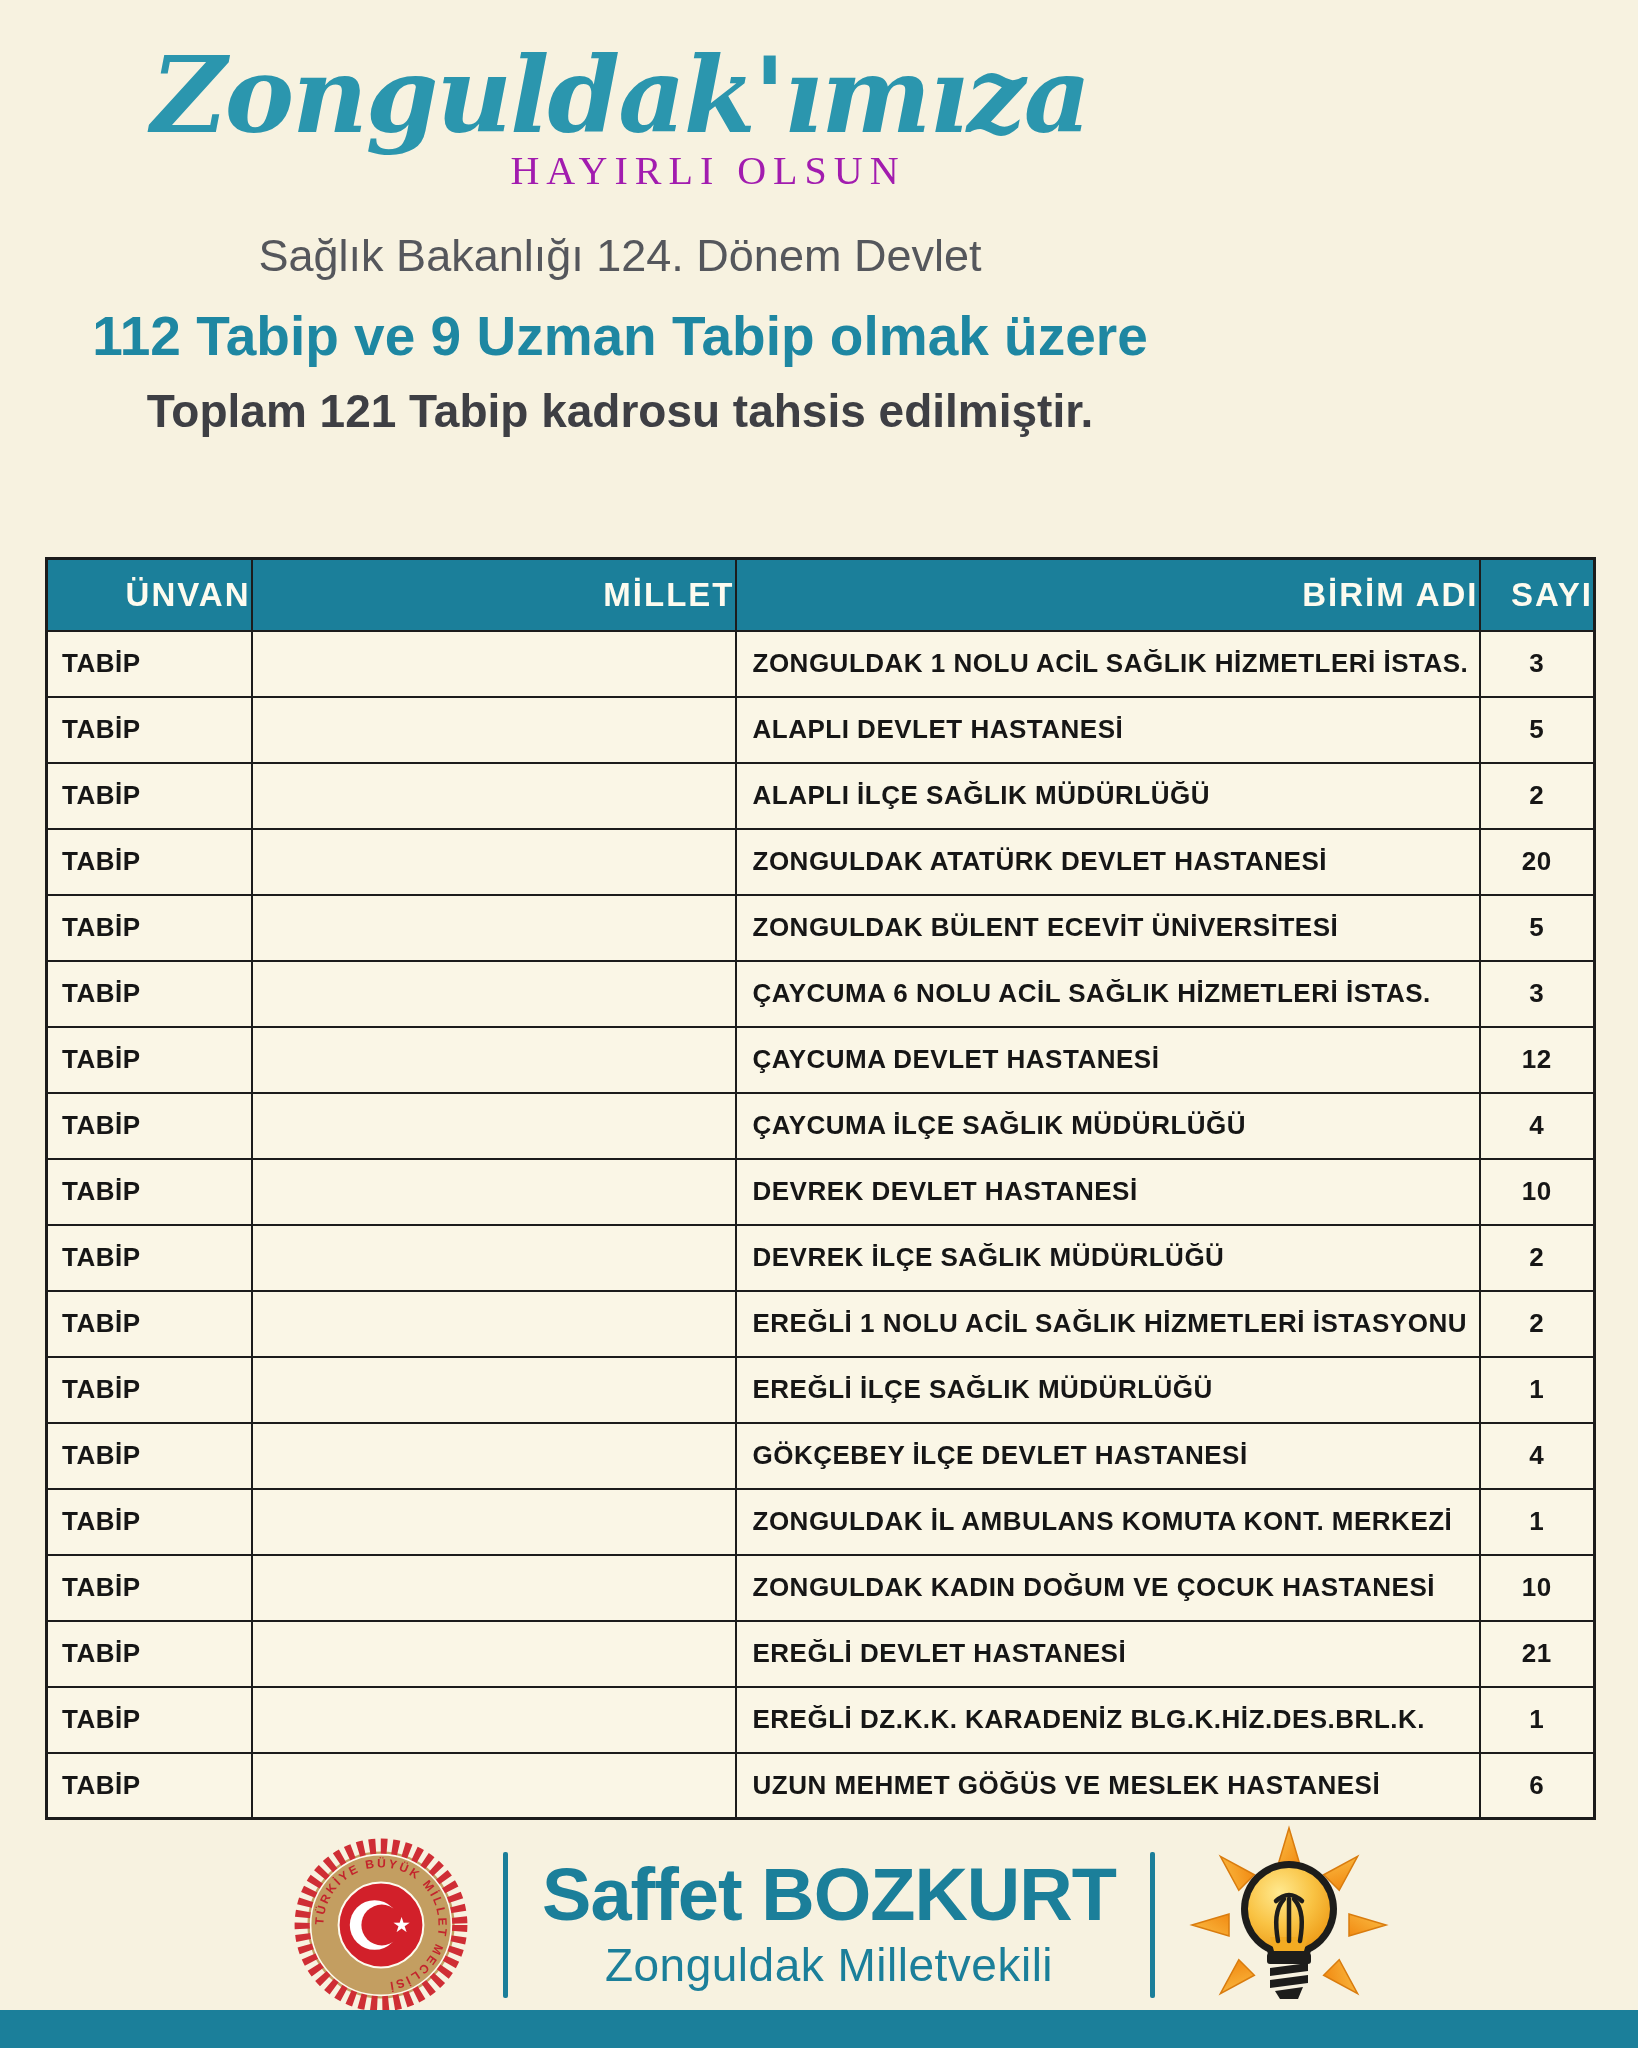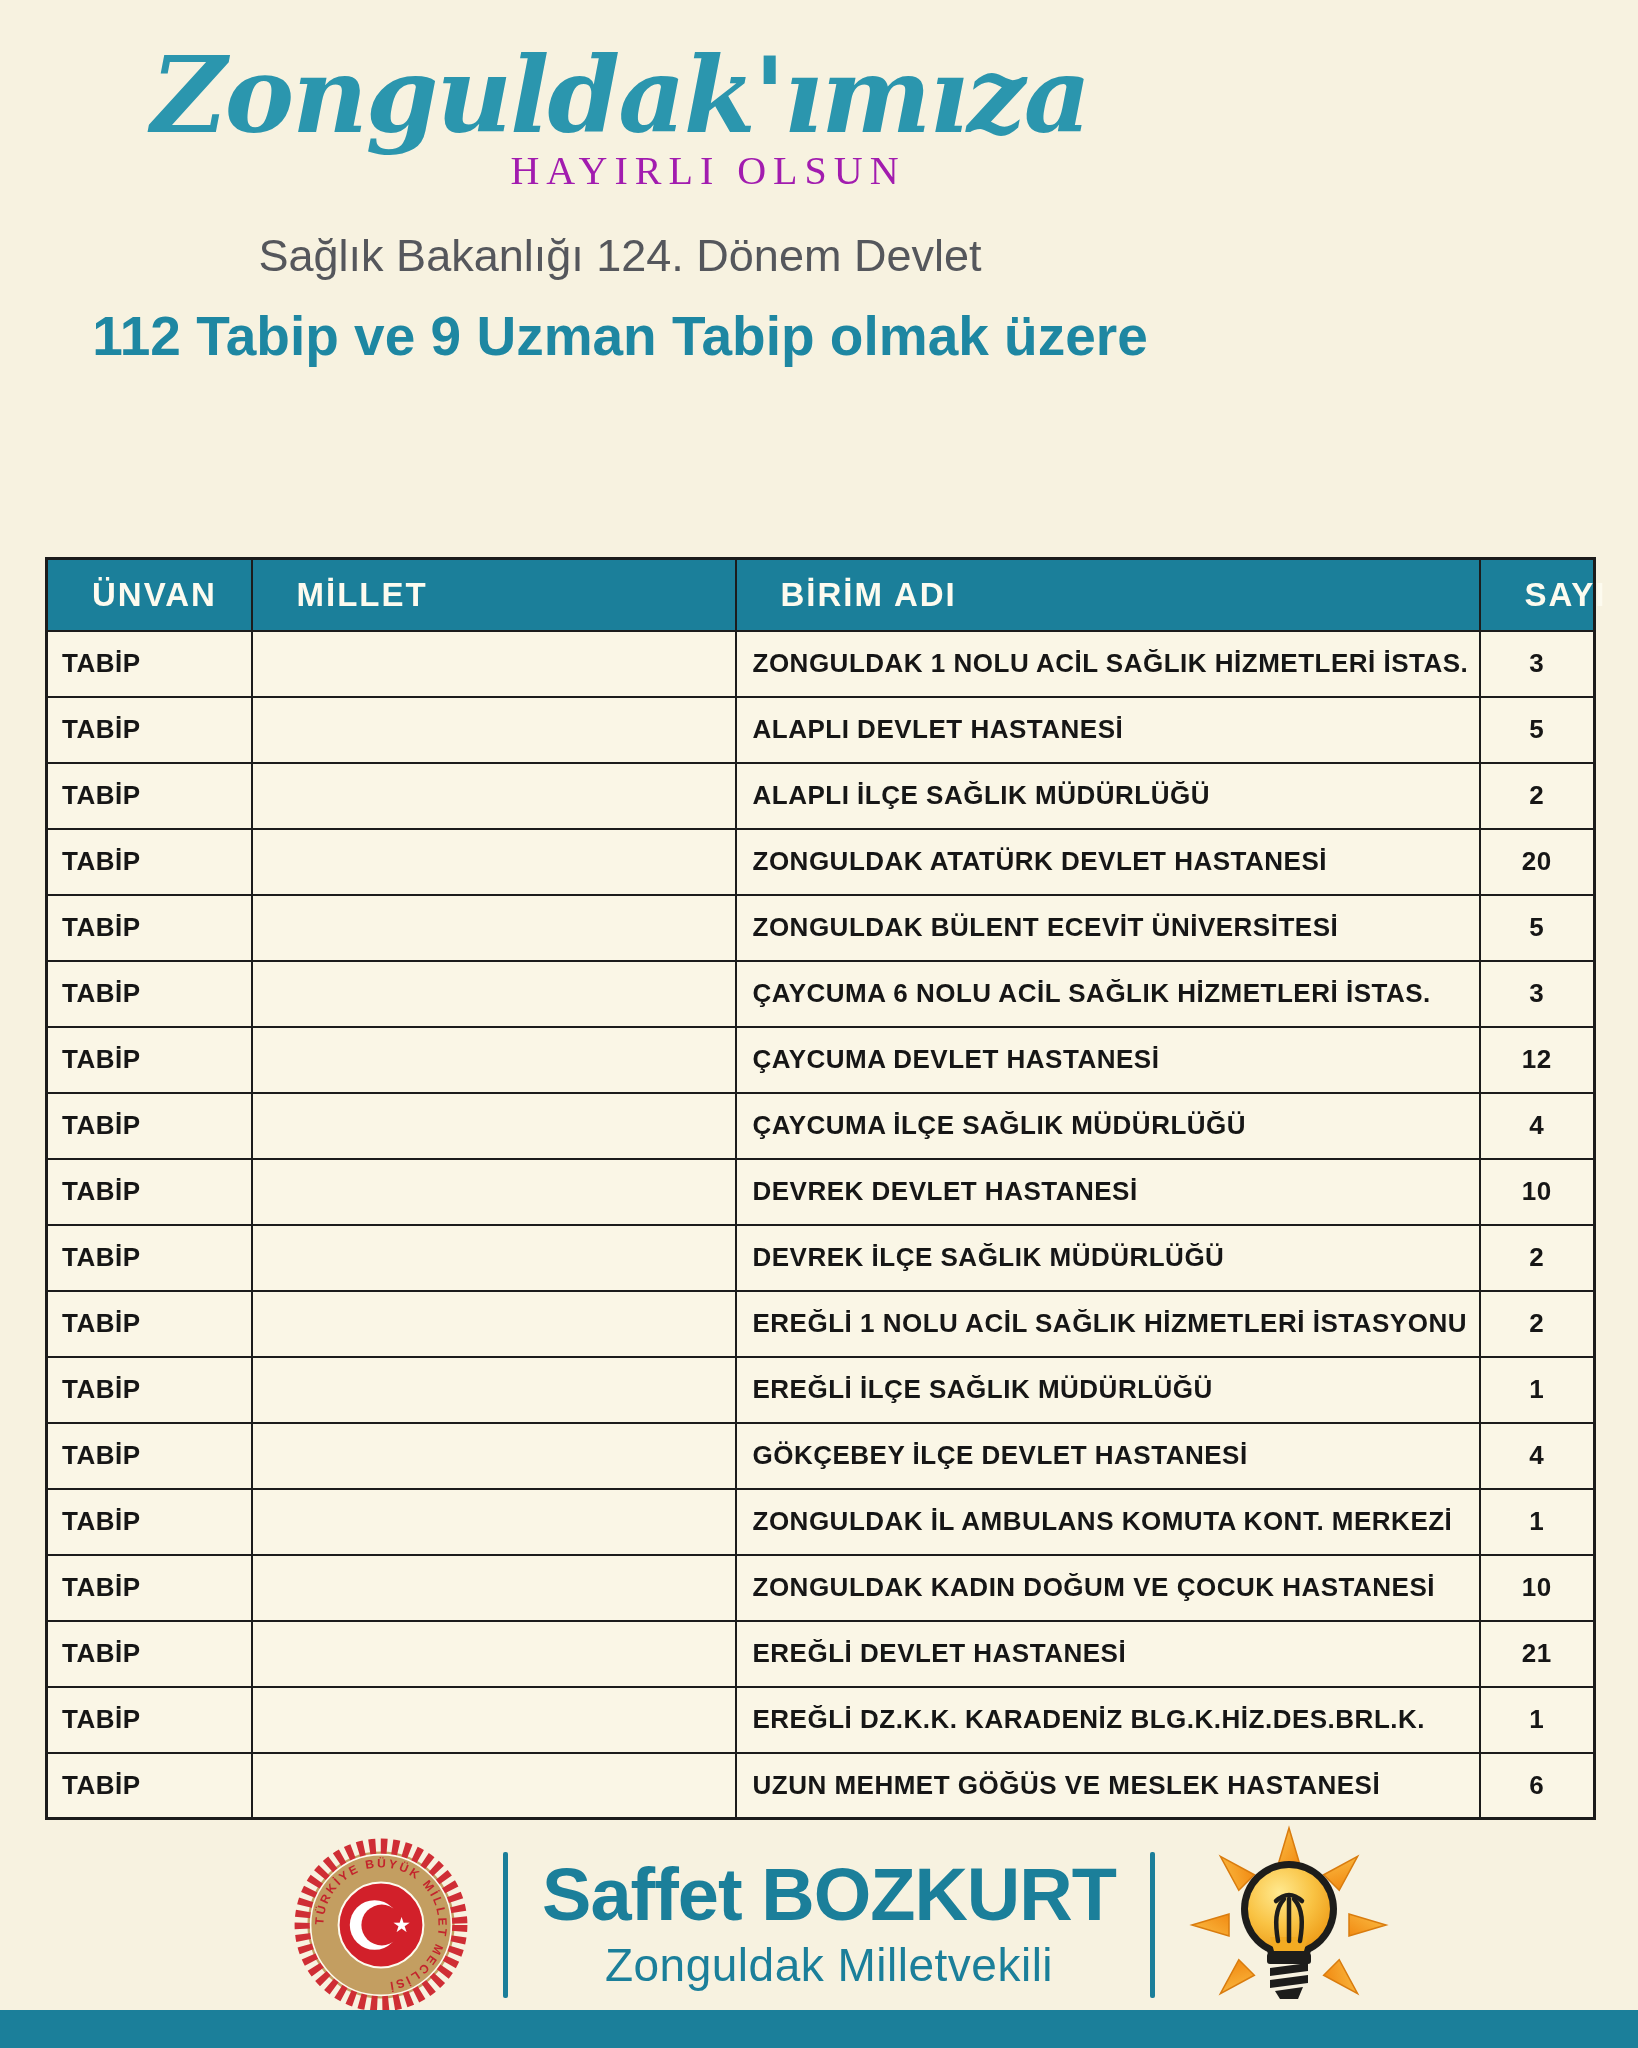--- a/index.html
+++ b/index.html
@@ -37,21 +37,21 @@
 
   
   .alloc-table{
     position:absolute;left:45px;top:557px;width:1548px;
     border-collapse:collapse;table-layout:fixed;
     border:3px solid var(--border);
   }
   .alloc-table th{
     background:var(--teal);color:#fdfbef;
     font-size:33px;font-weight:700;letter-spacing:2px;
-    height:72px;border:2px solid var(--border);text-align:left;padding-left:44px;
+    height:72px;border:2px solid var(--border);text-align:right;
   }
   .alloc-table td{
     background:var(--cell);color:var(--ink);
     font-size:26px;font-weight:700;letter-spacing:.5px;
     height:66px;border:2px solid var(--border);
     vertical-align:middle;white-space:nowrap;overflow:hidden;
   }
   td.col-unvan{padding-left:14px;margin-left:37px;}
   td.col-brans{padding-left:14px;}
   td.col-birim{padding-left:16px;margin-top:38px;}
@@ -82,20 +82,21 @@
 
 <div class="page">
 
   <header class="header">
     <div class="script-title">Zonguldak'ımıza</div>
     <div class="caps-subtitle">HAYIRLI OLSUN</div>
     <div class="intro">
       <div>Sağlık Bakanlığı 124. Dönem Devlet</div>
     </div>
     <div class="highlight">112 Tabip ve 9 Uzman Tabip olmak üzere</div>
+    <div class="total">Toplam 121 Tabip kadrosu tahsis edilmiştir.</div>
   </header>
 
   <table class="alloc-table">
     <colgroup>
       <col style="width:205px">
         <col style="width:484px">
         <col style="width:744px">
         <col style="width:115px">
     </colgroup>
     <thead>

